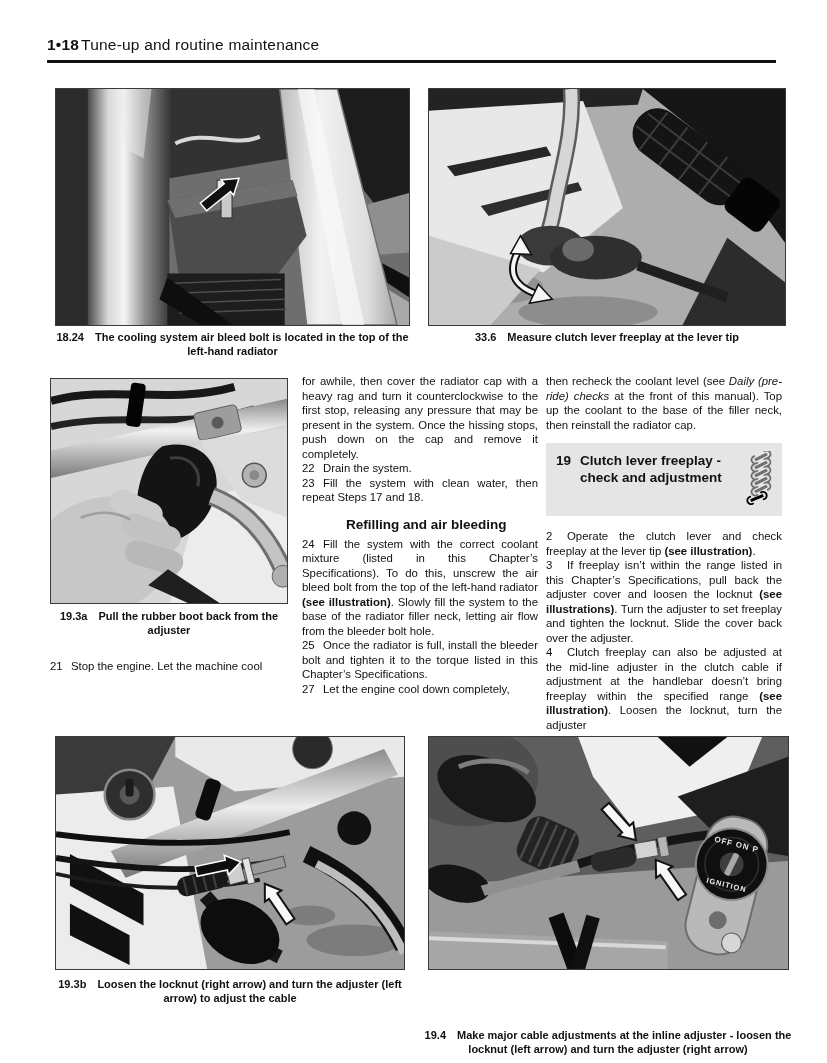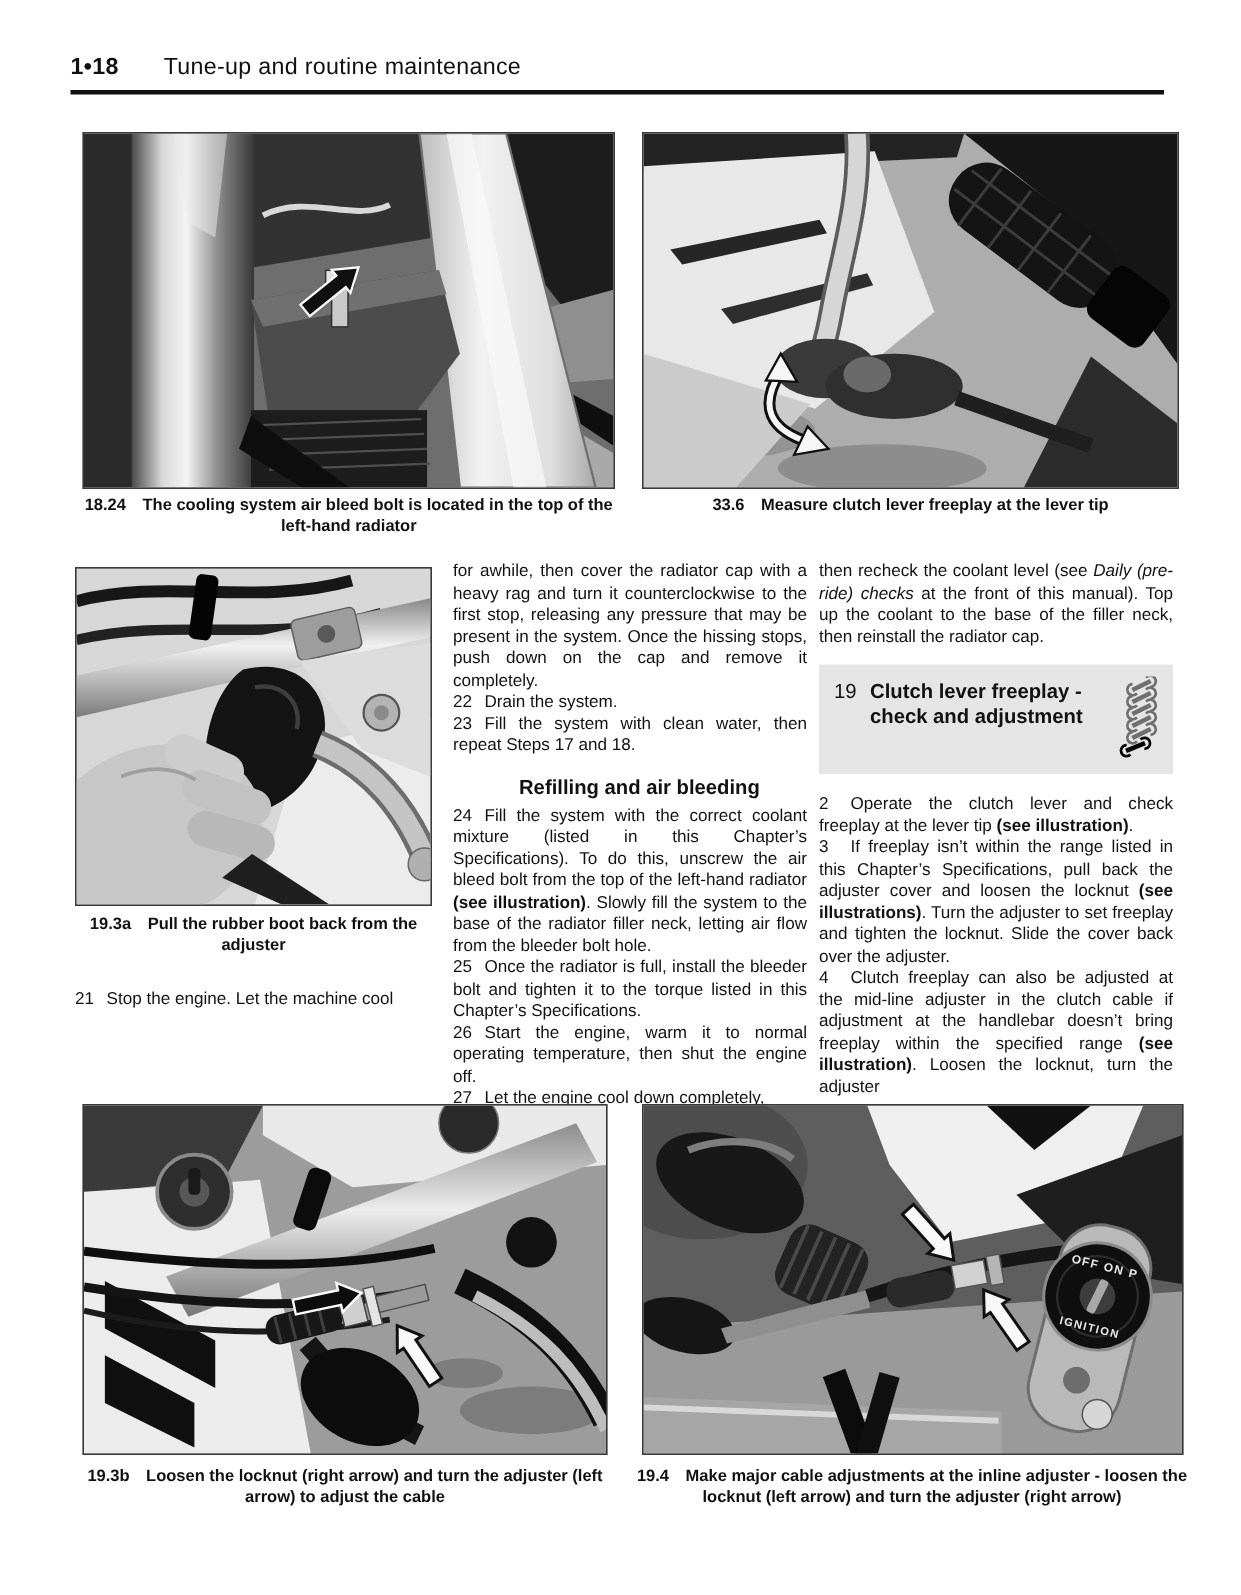--- a/index.html
+++ b/index.html
@@ -1,36 +1,36 @@
 <!DOCTYPE html>
 <html><head>
 <meta charset="utf-8">
 <style>
   html,body{margin:0;padding:0;background:#ffffff;}
   body{width:827px;height:1063px;position:relative;font-family:"Liberation Sans",sans-serif;color:#111;}
   .abs{position:absolute;}
   
   .running-head{left:47px;top:36px;font-size:15.5px;letter-spacing:.2px;white-space:nowrap;}
-  .running-head .pgnum{font-weight:bold;margin-right:30px;}
+  .running-head .pgnum{font-weight:bold;margin-right:2px;}
   .head-rule{left:47px;top:60px;width:729px;height:3px;background:#111;}
   
   .photo{border:1px solid #3a3a3a;background:#9a9a9a;overflow:hidden;box-sizing:border-box;}
   .photo svg{display:block;width:100%;height:100%;}
   
   .caption{font-weight:bold;font-size:11px;line-height:13.5px;text-align:center;}
   
   .col{font-size:11.4px;line-height:14.5px;text-align:justify;}
   .col p{margin:0;}
   .step-num{display:inline-block;min-width:21px;}
   .b{font-weight:bold;}
   .i{font-style:italic;}
   h3.subhead{font-size:13.5px;line-height:16px;margin:12px 0 4px 0;font-weight:bold;padding-left:44px;}
   
   .section-box{background:#e5e5e5;margin:11px 0 13px 0;padding:10px 8px 9px 10px;display:flex;align-items:flex-start;}
-  .sec-num{font-weight:normal;font-size:13.5px;line-height:16.5px;margin-right:9px;}
+  .sec-num{font-weight:bold;font-size:13.5px;line-height:16.5px;margin-right:9px;}
   .sec-title{font-weight:bold;font-size:13.5px;line-height:16.5px;flex:1;}
   .spanner-icon{width:30px;height:56px;flex:0 0 auto;margin-left:4px;margin-top:-2px;}
 </style>
 </head>
 <body>
 
 <div class="abs running-head">
   <span class="pgnum">1•18</span><span>Tune-up and routine maintenance</span>
 </div>
 <div class="abs head-rule"></div>
@@ -176,21 +176,20 @@
   <p><span class="step-num">21</span><span>Stop the engine. Let the machine cool</span></p>
 </div>
 
 <div class="abs col" style="left:302px;top:374px;width:236px;">
   <p><span>for awhile, then cover the radiator cap with a heavy rag and turn it counterclockwise to the first stop, releasing any pressure that may be present in the system. Once the hissing stops, push down on the cap and remove it completely.</span></p>
   <p><span class="step-num">22</span><span>Drain the system.</span></p>
   <p><span class="step-num">23</span><span>Fill the system with clean water, then repeat Steps 17 and 18.</span></p>
   <h3 class="subhead">Refilling and air bleeding</h3>
   <p><span class="step-num">24</span><span>Fill the system with the correct coolant mixture (listed in this Chapter’s Specifications). To do this, unscrew the air bleed bolt from the top of the left-hand radiator </span><span class="b">(see illustration)</span><span>. Slowly fill the system to the base of the radiator filler neck, letting air flow from the bleeder bolt hole.</span></p>
   <p><span class="step-num">25</span><span>Once the radiator is full, install the bleeder bolt and tighten it to the torque listed in this Chapter’s Specifications.</span></p>
-  <p><span class="step-num">26</span><span>Start the engine, warm it to normal operating temperature, then shut the engine off.</span></p>
   <p><span class="step-num">27</span><span>Let the engine cool down completely,</span></p>
 </div>
 
 <div class="abs col" style="left:546px;top:374px;width:236px;">
   <p><span>then recheck the coolant level (see </span><span class="i">Daily (pre-ride) checks</span><span> at the front of this manual). Top up the coolant to the base of the filler neck, then reinstall the radiator cap.</span></p>
   <div class="section-box">
     <div class="sec-num">19</div>
     <div class="sec-title">
       <div>Clutch lever freeplay -</div>
       <div>check and adjustment</div>
@@ -304,13 +303,13 @@
     <polygon points="0,196 240,206 240,234 0,234" fill="#a6a6a6"></polygon>
     <line x1="0" y1="203" x2="238" y2="212" stroke="#d8d8d8" stroke-width="4"></line>
     <rect x="130" y="178" width="16" height="60" fill="#0c0c0c" transform="rotate(-20 138 208)"></rect>
     <rect x="150" y="180" width="14" height="58" fill="#101010" transform="rotate(16 157 209)"></rect>
     <use href="#arr" transform="translate(208,104) rotate(228)" fill="#f8f8f8" stroke="#111" stroke-width="2"></use>
     <use href="#arr" transform="translate(228,124) rotate(55)" fill="#f8f8f8" stroke="#111" stroke-width="2"></use>
   </svg>
 </div>
 
 <div class="abs caption" style="left:45px;top:978px;width:370px;">19.3b  Loosen the locknut (right arrow) and turn the adjuster (left arrow) to adjust the cable</div>
-<div class="abs caption" style="left:420px;top:978px;width:376px;">19.4  Make major cable adjustments at the inline adjuster - loosen the locknut (left arrow) and turn the adjuster (right arrow)</div>
+<div class="abs caption" style="left:420px;top:1029px;width:376px;">19.4  Make major cable adjustments at the inline adjuster - loosen the locknut (left arrow) and turn the adjuster (right arrow)</div>
 
 </body></html>

